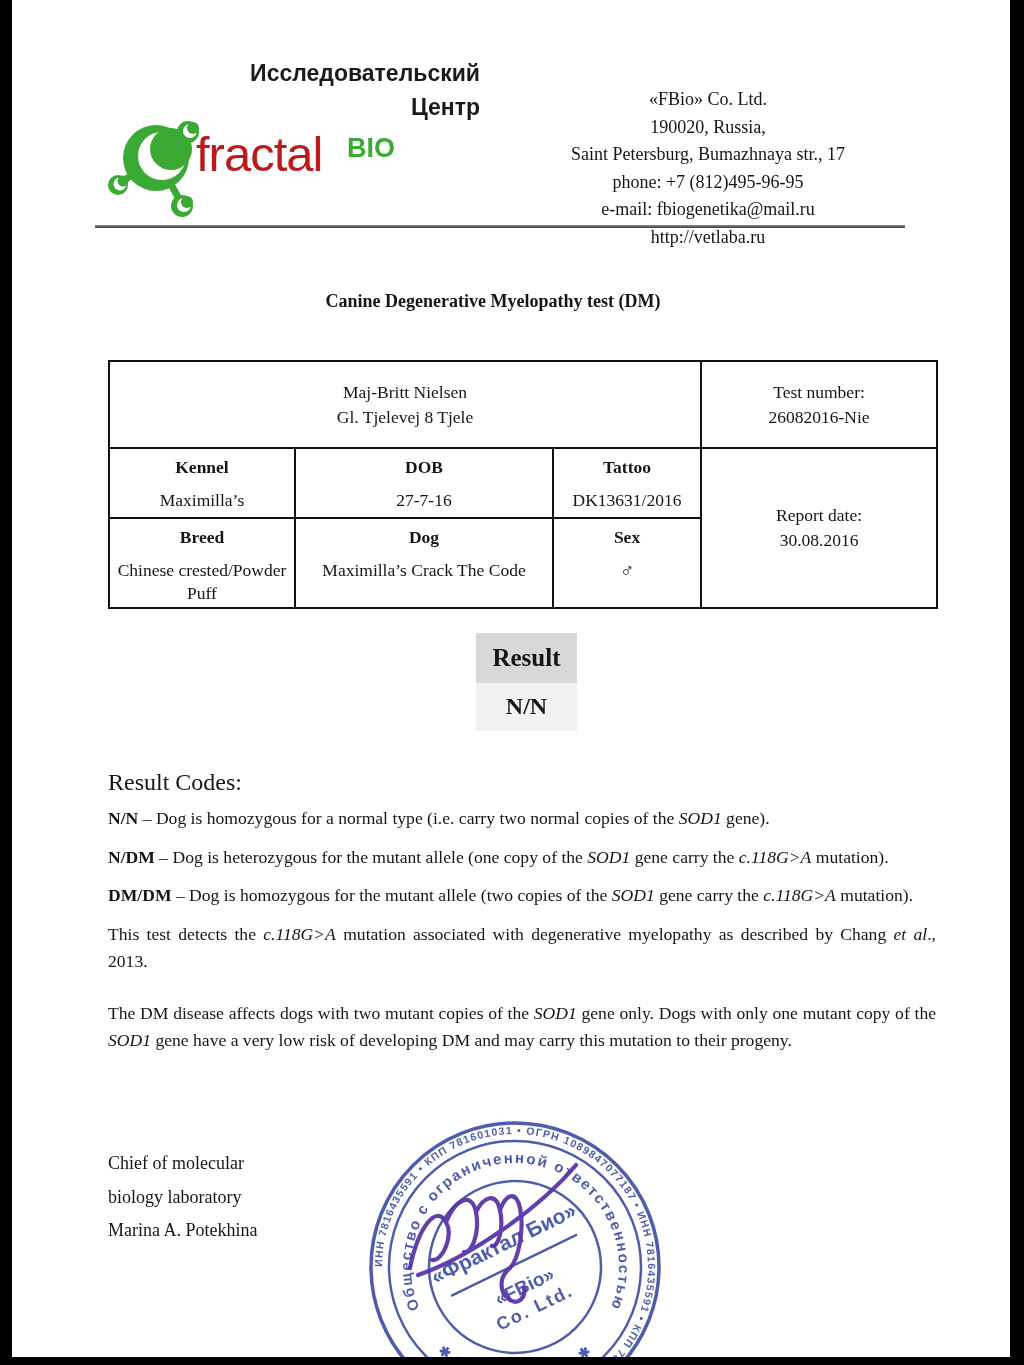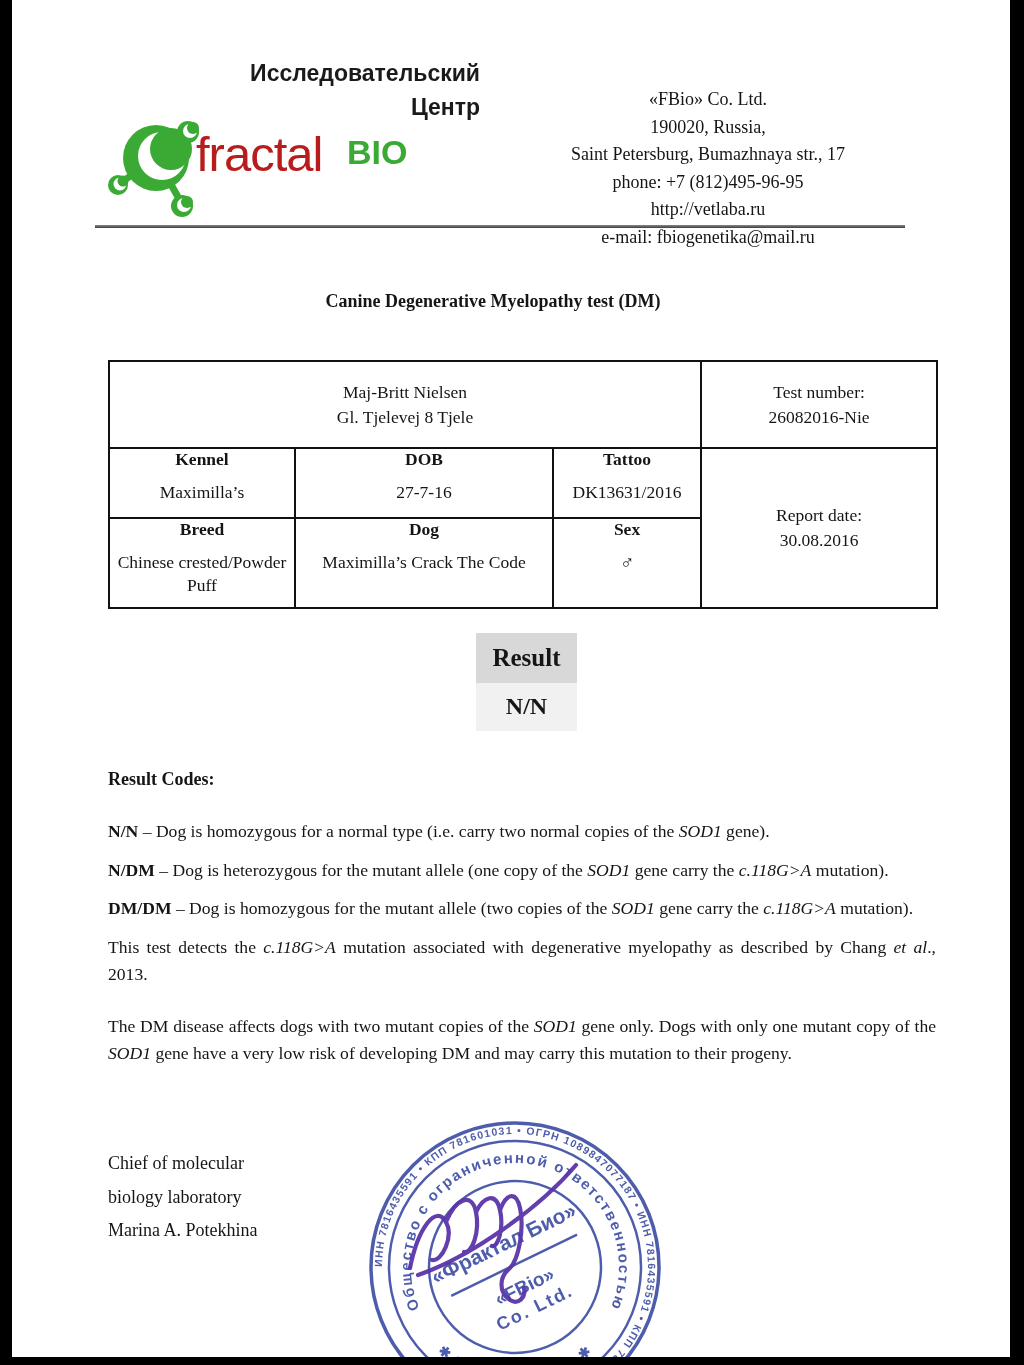--- a/index.html
+++ b/index.html
@@ -11,48 +11,48 @@
   .bar-right{left:1010px;top:0;width:14px;height:1365px;}
   .bar-bottom{left:0;top:1357px;width:1024px;height:8px;}
   
   .org-name{position:absolute;left:170px;top:56px;width:310px;text-align:right;
             font-family:"Liberation Sans",sans-serif;font-weight:bold;font-size:23px;
             line-height:34px;color:#1a1a1a;}
   .logo-svg{position:absolute;left:104px;top:116px;}
   .logo-word{position:absolute;left:196px;top:128px;font-family:"Liberation Sans",sans-serif;
              font-size:49px;line-height:52px;color:#b91c1c;letter-spacing:-1px;}
   .logo-sup{position:absolute;left:347px;top:133px;font-family:"Liberation Sans",sans-serif;
-            font-weight:bold;font-size:34px;color:#3aaa35;}
+            font-weight:bold;font-size:27px;color:#3aaa35;}
   .company{position:absolute;left:498px;top:60px;width:420px;text-align:center;
            font-size:18px;line-height:27.5px;margin-top:26px;}
   .header-rule{position:absolute;left:95px;top:225px;width:810px;height:3px;
                background:linear-gradient(#8a8a8a,#3c3c3c);}
   
   .doc-title{position:absolute;left:100px;top:291px;width:786px;text-align:center;
              font-size:18px;font-weight:bold;}
   
   .info-table{position:absolute;left:108px;top:360px;width:828px;border-collapse:collapse;
               table-layout:fixed;}
   .info-table td{border:2px solid #111;text-align:center;padding:0;font-size:17.5px;}
   td.owner-cell{height:85px;vertical-align:middle;line-height:25px;}
   td.testnum-cell{vertical-align:middle;line-height:25px;}
   td.field-cell{vertical-align:top;}
   td.reportdate-cell{vertical-align:middle;line-height:25px;}
-  .cell-label{font-weight:bold;padding-top:0;font-size:17.5px;}
+  .cell-label{font-weight:bold;padding-top:8px;font-size:17.5px;}
   .cell-value{padding-top:11px;line-height:23px;}
   tr.row-fields-1 td{height:68px;}
   tr.row-fields-2 td{height:88px;}
   .sex-glyph{font-size:19px;}
   
   .result-block{position:absolute;left:476px;top:633px;width:101px;text-align:center;}
   .result-header{height:50px;line-height:50px;font-size:25px;font-weight:bold;}
   .result-value{height:48px;line-height:46px;font-size:24px;font-weight:bold;}
   
   .body-text{position:absolute;left:108px;top:769px;width:828px;font-size:17.6px;}
-  .rc-heading{font-weight:bold;font-size:18px;margin:0 0 28px 0;}
+  .rc-heading{font-weight:normal;font-size:24px;margin:0 0 9px 0;}
   .body-text p{margin:0 0 11px 0;line-height:27.5px;text-align:justify;}
   .body-text p.note{margin-top:24px;}
   
   .sign-block{position:absolute;left:108px;top:1147px;font-size:18px;line-height:33.5px;}
   
   .stamp-svg{position:absolute;left:358px;top:1110px;z-index:10;}
 </style>
 </head>
 <body>
 
@@ -87,22 +87,22 @@
     <circle cx="19" cy="65" r="5.5" fill="#3aaa35"></circle>
   </svg>
   <div class="logo-word">fractal</div>
   <div class="logo-sup">BIO</div>
 
   <div class="company">
     <div>«FBio» Co. Ltd.</div>
     <div>190020, Russia,</div>
     <div>Saint Petersburg, Bumazhnaya str., 17</div>
     <div>phone: +7 (812)495-96-95</div>
+    <div>e-mail: fbiogenetika@mail.ru</div>
     <div>http://vetlaba.ru</div>
-    <div>e-mail: fbiogenetika@mail.ru</div>
   </div>
 
   <div class="header-rule"></div>
 
   <div class="doc-title">Canine Degenerative Myelopathy test (DM)</div>
 
   <table class="info-table">
     <colgroup>
         <col style="width:186px">
         <col style="width:258px">

